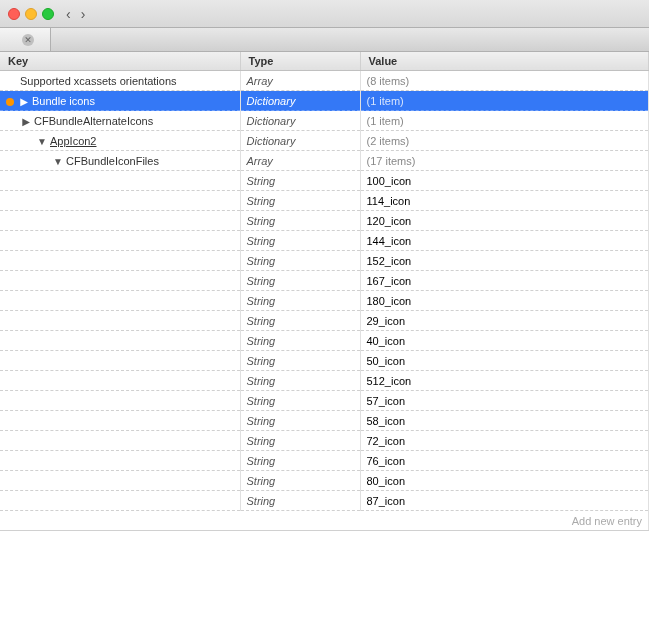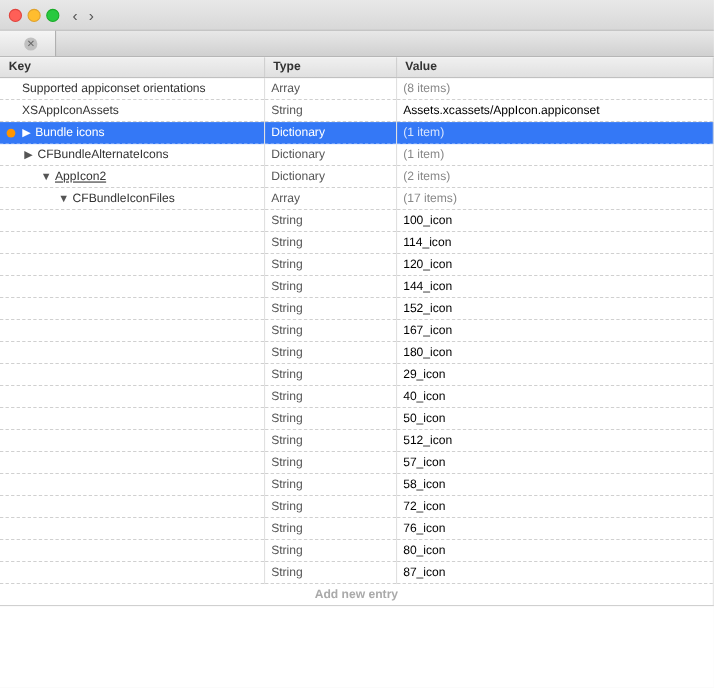--- a/index.html
+++ b/index.html
@@ -136,20 +136,21 @@
       margin-right: 2px;
       color: #555;
     }
 
     .row-selected .disclosure {
       color: white;
     }
 
     .type-label {
       color: #555;
+      font-style: italic;
     }
 
     .row-selected .type-label {
       color: white;
     }
 
     .value-label {
       color: #000;
     }
 
@@ -216,28 +217,23 @@
     </colgroup>
     <thead>
       <tr>
         <th>Key</th>
         <th>Type</th>
         <th>Value</th>
       </tr>
     </thead>
     <tbody id="table-body">
     <tr>
-          <td><span class="disclosure"></span><span>Supported appiconset orientations</span></td>
+          <td><span class="disclosure"></span><span>Supported xcassets orientations</span></td>
           <td><span class="type-label">Array</span></td>
           <td><span class="value-meta">(8 items)</span></td>
-        </tr>
-        <tr>
-          <td><span class="disclosure"></span><span>XSAppIconAssets</span></td>
-          <td><span class="type-label">String</span></td>
-          <td><span class="value-label">Assets.xcassets/AppIcon.appiconset</span></td>
         </tr>
         <tr class="row-selected">
           <td><span class="warning-dot"></span><span class="disclosure">▶</span><span>Bundle icons</span></td>
           <td><span class="type-label">Dictionary</span></td>
           <td><span class="value-meta">(1 item)</span></td>
         </tr>
         <tr>
           <td class="indent-1"><span class="disclosure">▶</span><span>CFBundleAlternateIcons</span></td>
           <td><span class="type-label">Dictionary</span></td>
           <td><span class="value-meta">(1 item)</span></td>
@@ -331,19 +327,19 @@
           <td class="indent-4"><span class="disclosure"></span><span></span></td>
           <td><span class="type-label">String</span></td>
           <td><span class="value-label">80_icon</span></td>
         </tr>
         <tr>
           <td class="indent-4"><span class="disclosure"></span><span></span></td>
           <td><span class="type-label">String</span></td>
           <td><span class="value-label">87_icon</span></td>
         </tr>
         <tr class="add-entry-row">
-        <td colspan="3" style="text-align:center; color:#aaa;font-weight:bold;">
+        <td colspan="3" style="text-align:right; color:#aaa;">
           Add new entry
         </td>
       </tr>
       </tbody>
   </table>
 </div>
 
 </body></html>

